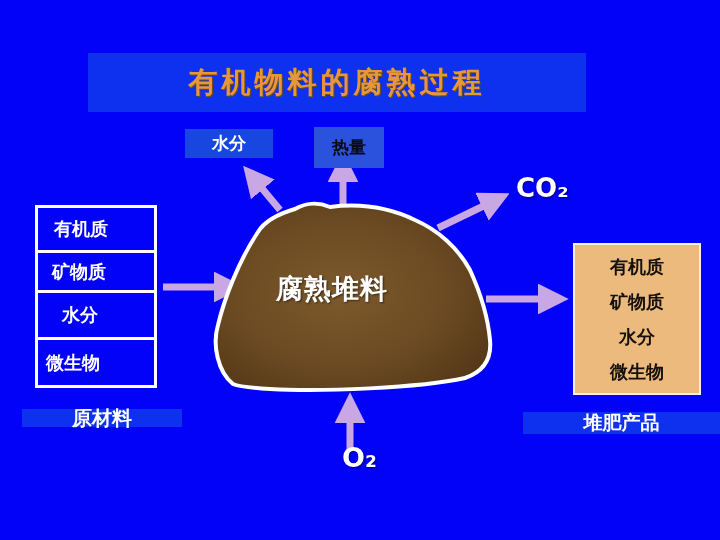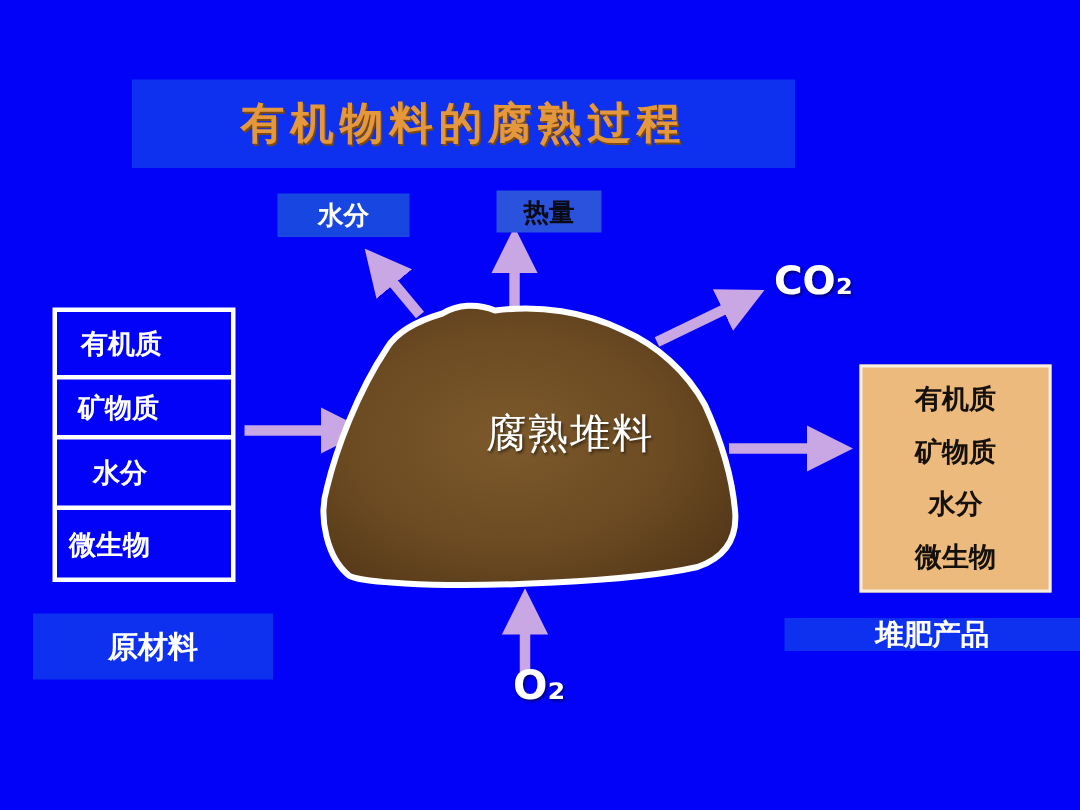--- a/index.html
+++ b/index.html
@@ -2,65 +2,65 @@
 <html><head>
 <meta charset="utf-8">
 <style>
   html,body{margin:0;padding:0;background:#000;}
   .canvas{
     position:relative;width:720px;height:540px;overflow:hidden;
     background:#0202f8;
     font-family:"DejaVu Sans","Liberation Sans",sans-serif;
   }
   .title-bar{
-    position:absolute;left:88px;top:53px;width:442px;height:59px;
+    position:absolute;left:88px;top:53px;width:498px;height:59px;
     background:#0d31ee;display:flex;align-items:center;justify-content:center;
   }
   .title-text{
     color:#e5973b;font-size:29px;font-weight:bold;letter-spacing:4px;
     text-shadow:1px 1px 0 #7a4a10;
   }
   .mini-box{
     position:absolute;display:flex;align-items:center;justify-content:center;
     font-weight:bold;font-size:17px;
   }
   .box-water{left:185px;top:129px;width:88px;height:29px;background:#1746e0;color:#ffffff;}
-  .box-heat{left:314px;top:127px;width:70px;height:28px;background:#2b52dd;color:#0a0a14;margin-left:17px;}
+  .box-heat{left:314px;top:127px;width:70px;height:41px;background:#2b52dd;color:#0a0a14;}
   .left-box{
     position:absolute;left:35px;top:205px;width:122px;height:183px;
     border:3px solid #ffffff;box-sizing:border-box;
     display:flex;flex-direction:column;
   }
   .left-row{
     box-sizing:border-box;display:flex;align-items:center;
     color:#ffffff;font-weight:bold;font-size:18px;
     border-bottom:3px solid #ffffff;
   }
   .left-row:nth-child(1){height:45px;padding-left:16px;}
   .left-row:nth-child(2){height:40px;padding-left:14px;}
   .left-row:nth-child(3){height:47px;padding-left:24px;}
   .left-row:nth-child(4){flex:1;border-bottom:none;padding-left:8px;}
   .caption-bar{
     position:absolute;background:#0d31ee;color:#ffffff;font-weight:bold;
     display:flex;align-items:center;justify-content:center;
   }
-  .caption-left{left:22px;top:409px;width:160px;height:44px;font-size:20px;}
+  .caption-left{left:22px;top:409px;width:160px;height:18px;font-size:20px;}
   .caption-right{left:523px;top:412px;width:197px;height:22px;font-size:19px;}
   .right-box{
     position:absolute;left:573px;top:243px;width:128px;height:152px;
     background:#ecba7d;border:2px solid #f6eede;box-sizing:border-box;
     display:flex;flex-direction:column;align-items:center;justify-content:center;
   }
   .right-line{
     color:#15100a;font-weight:bold;font-size:18px;line-height:35px;text-align:center;
   }
   .diagram-svg{position:absolute;left:0;top:0;width:720px;height:540px;}
   .blob-label{
-    position:absolute;left:276px;top:271px;width:160px;text-align:right;
-    color:#ffffff;font-weight:normal;font-size:27px;letter-spacing:1px;
+    position:absolute;left:276px;top:271px;width:160px;text-align:left;
+    color:#ffffff;font-weight:bold;font-size:27px;letter-spacing:1px;
     text-shadow:1px 1px 2px rgba(0,0,0,.55);
   }
   .gas-label{
     position:absolute;color:#ffffff;font-weight:bold;
     text-shadow:1px 1px 2px rgba(0,0,40,.6);
   }
   .co2-label{left:516px;top:173px;font-size:26px;}
   .o2-label{left:342px;top:442px;font-size:27px;}
 </style>
 </head>

